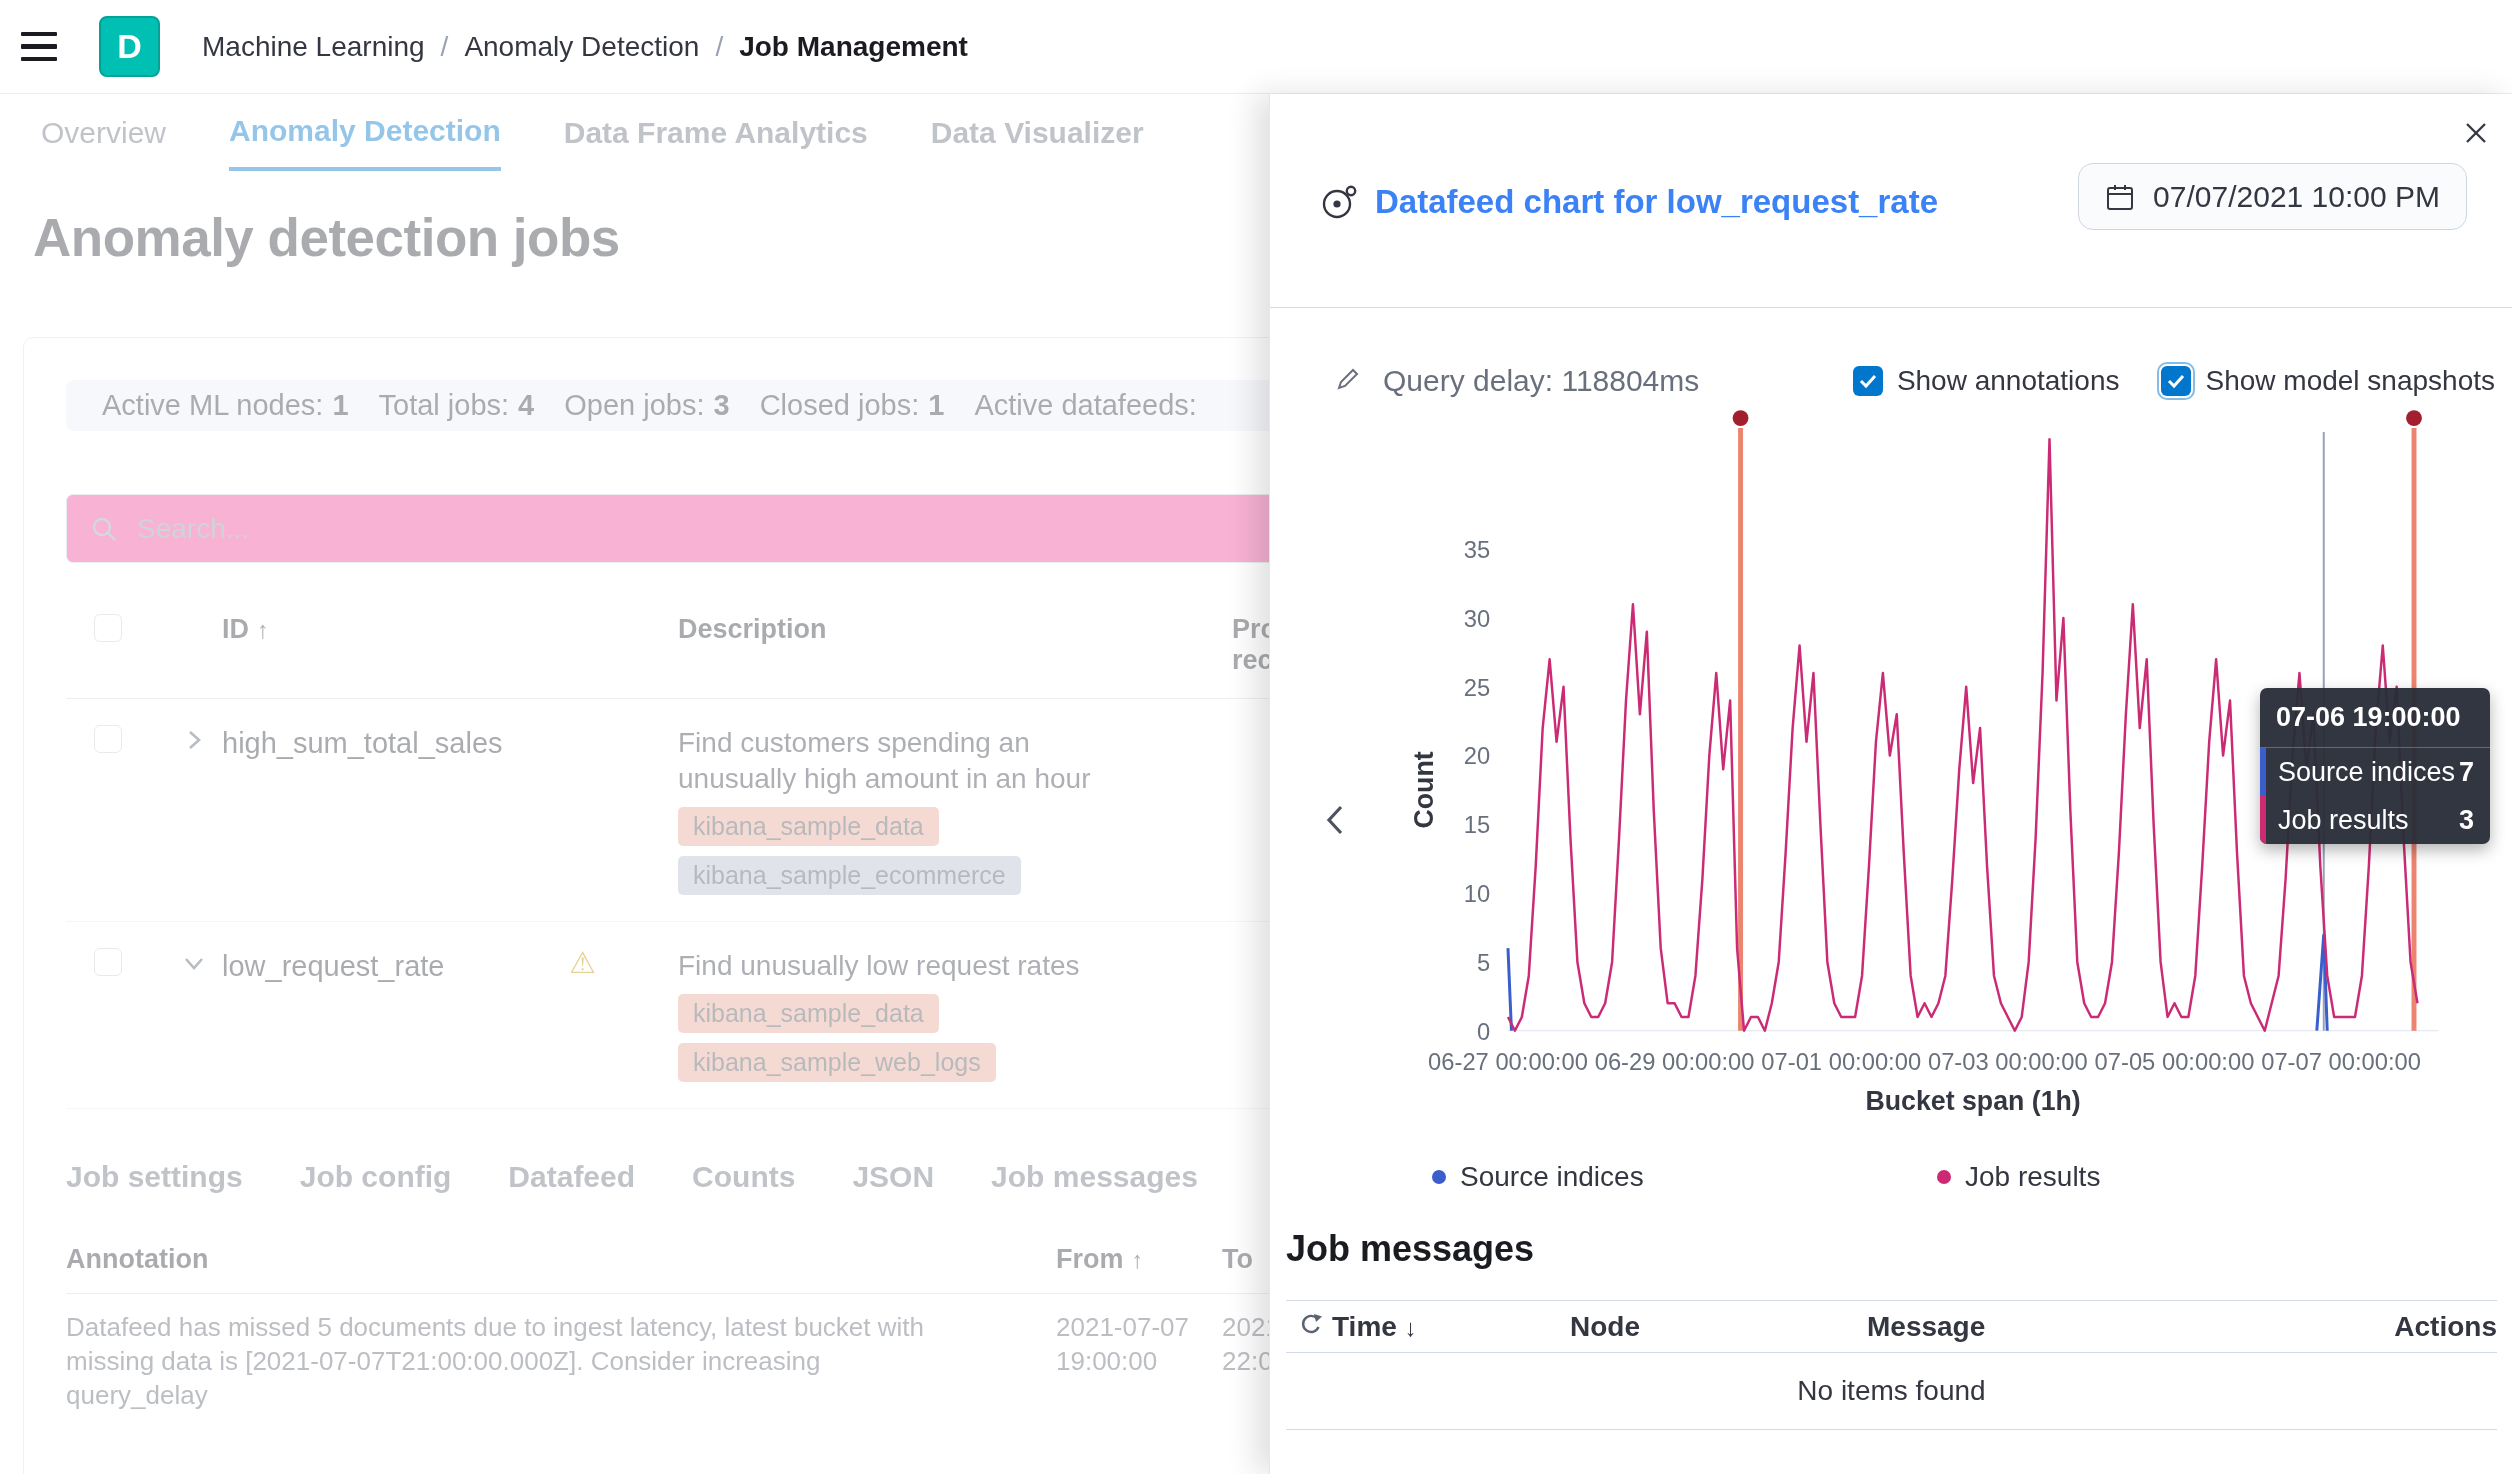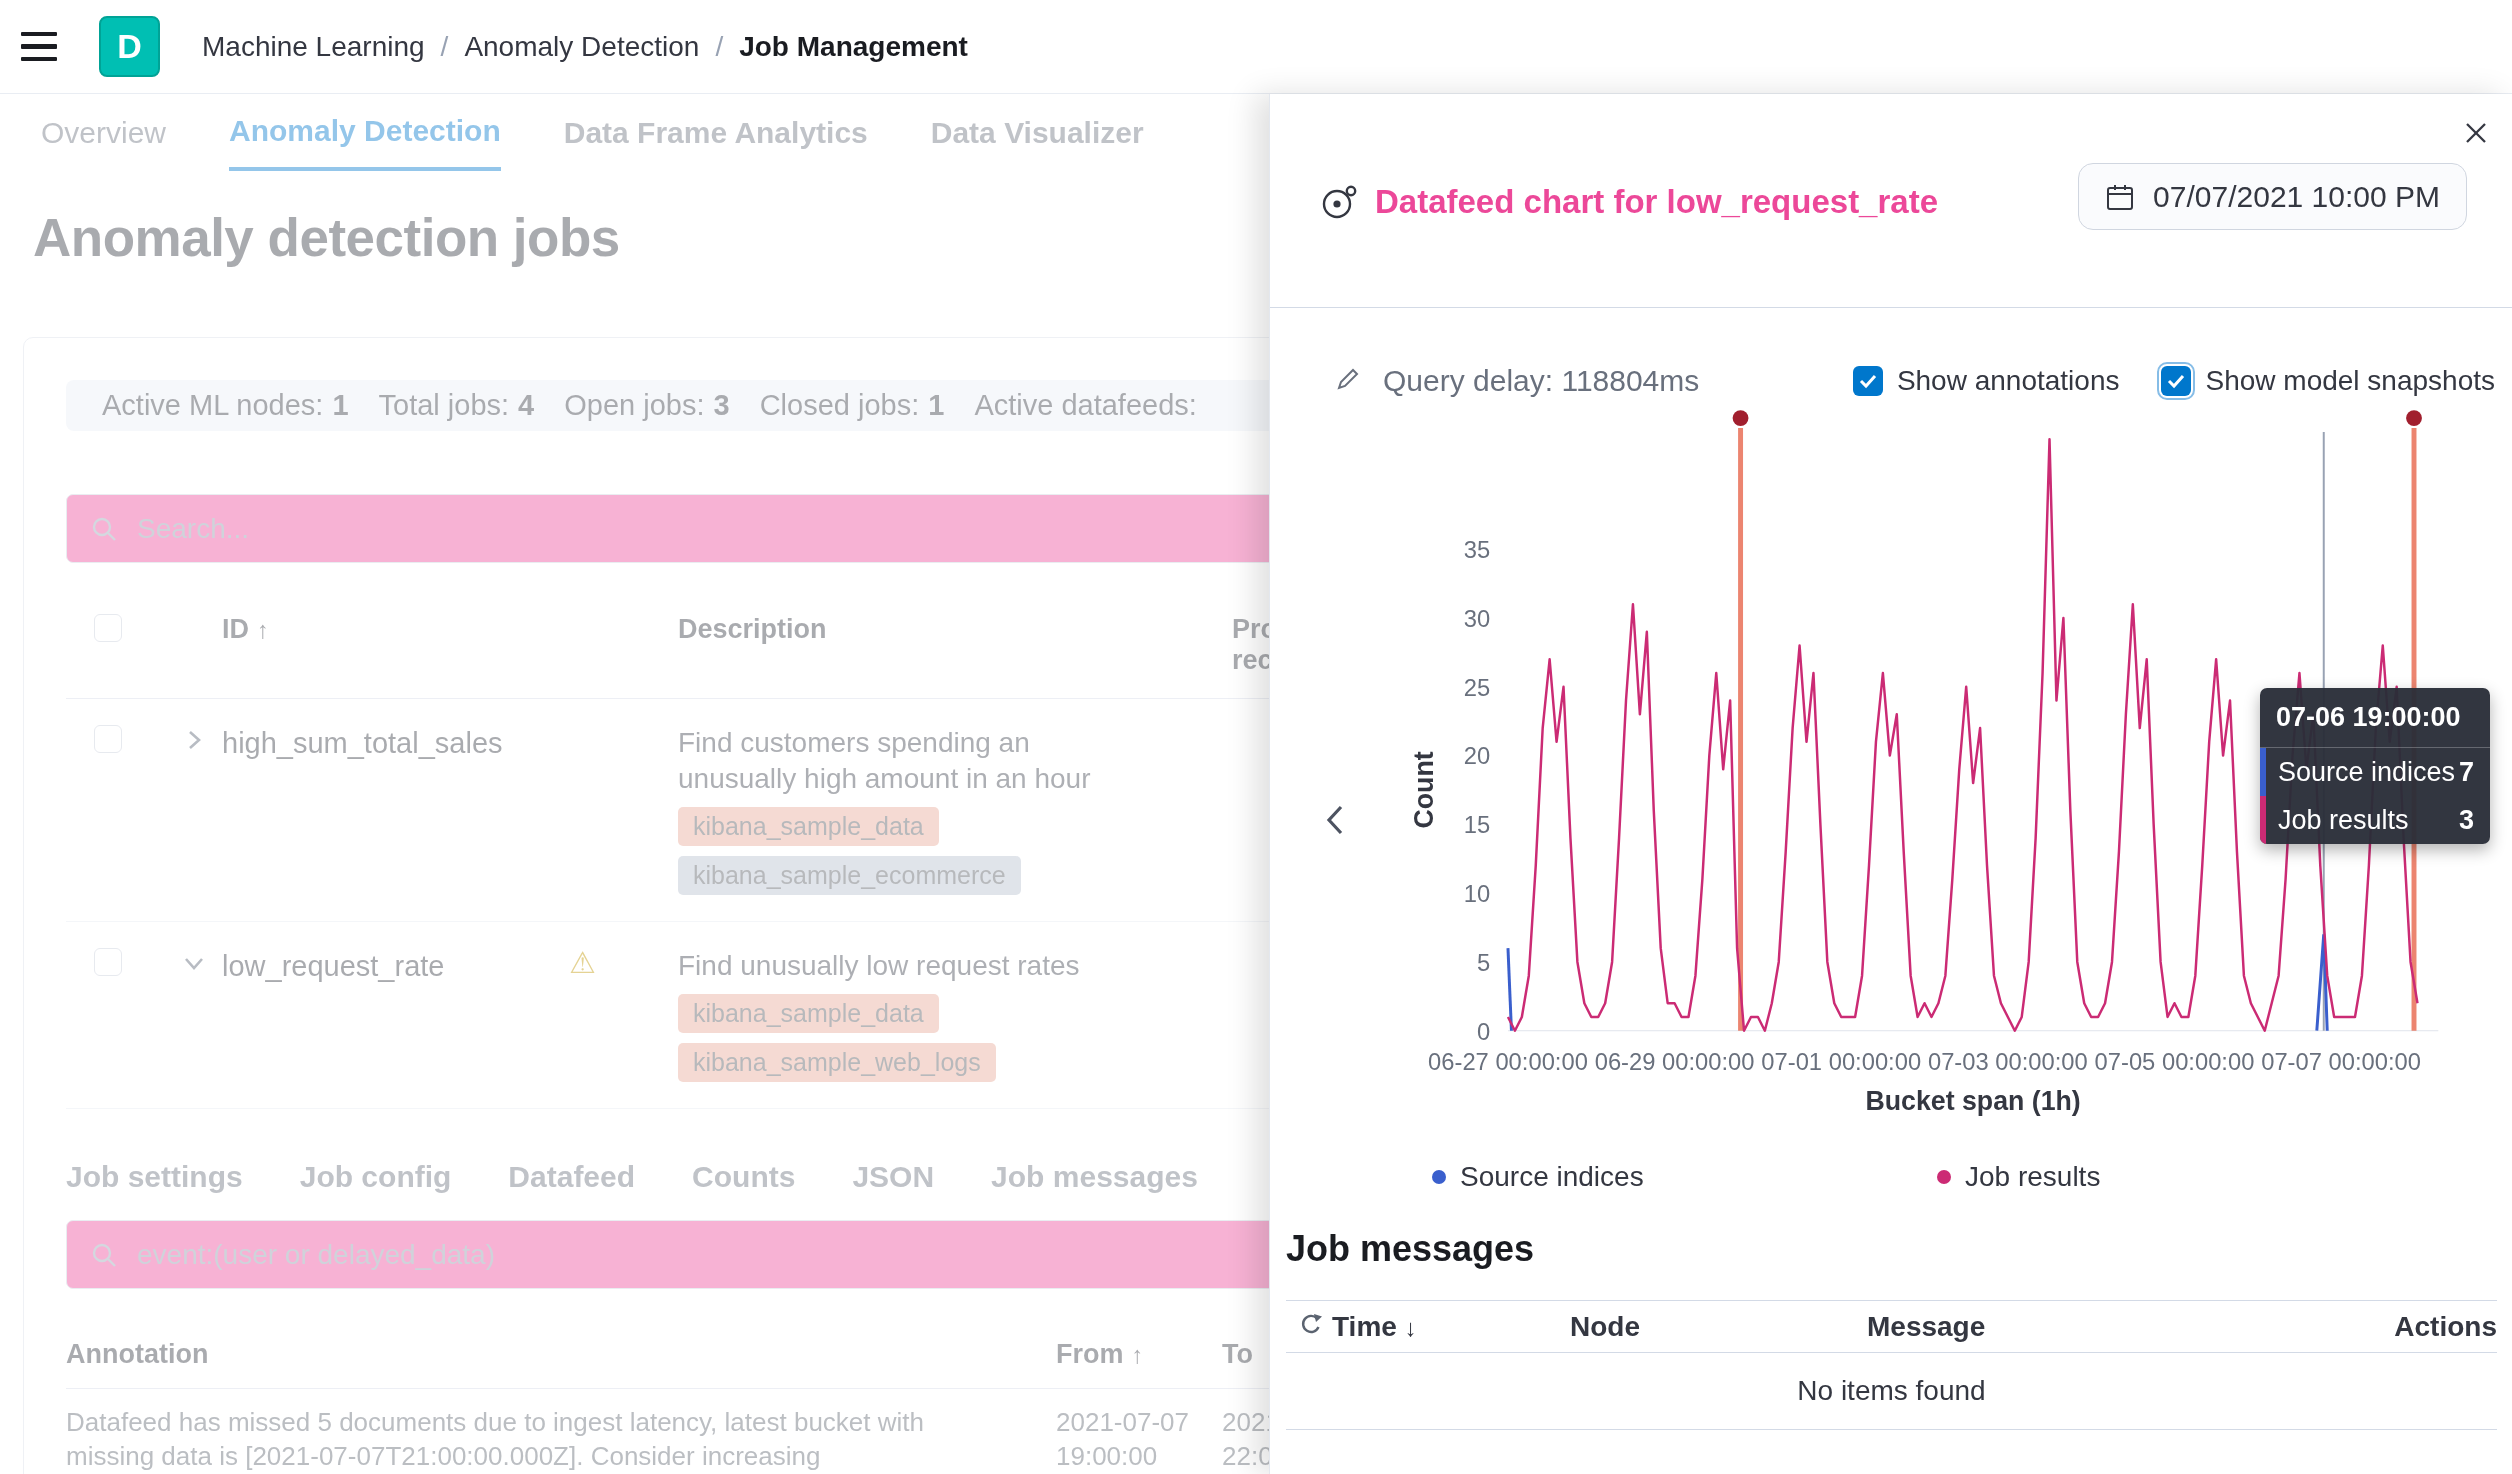--- a/index.html
+++ b/index.html
@@ -71,21 +71,21 @@
 
   
   .mask { position: absolute; top: 94px; left: 0; right: 0; bottom: 0;
     background: rgba(255,255,255,0.58); z-index: 40; }
 
   
   .flyout { position: absolute; top: 94px; left: 1269px; right: 0; bottom: 0; background: #fff; z-index: 50;
     box-shadow: -14px 0 28px rgba(0,0,0,0.12); border-left: 1px solid #e3e7ee; }
   .close-btn { position: absolute; top: 24px; right: 22px; background: none; border: none; cursor: pointer; }
   .ml-icon { position: absolute; left: 48px; top: 89px; }
-  .fly-title { position: absolute; left: 105px; top: 89px; font-size: 33px; font-weight: 700; color: #ec4899; }
+  .fly-title { position: absolute; left: 105px; top: 89px; font-size: 33px; font-weight: 700; color: #3b82f6; }
   .datepicker { position: absolute; right: 46px; top: 69px; height: 67px; padding: 0 26px;
     background: #fafbfd; border: 1px solid #d0d6e0; border-radius: 15px; display: flex; align-items: center;
     gap: 18px; font-size: 30px; color: #343741; cursor: pointer; }
   .fly-divider { position: absolute; top: 213px; left: 0; right: 0; border: none; border-top: 1px solid #d3dae6; }
 
   .controls { position: absolute; top: 265px; left: 63px; right: 18px; height: 44px; display: flex; align-items: center; }
   .qdelay { margin-left: 20px; font-size: 30px; color: #69707d; }
   .chk { display: flex; align-items: center; gap: 14px; font-size: 28px; color: #343741; cursor: pointer; }
   .chk:first-of-type { margin-left: auto; }
   .chk + .chk { margin-left: 42px; }
@@ -215,27 +215,20 @@
 
     <div class="detail-tabs">
       <span class="dtab">Job settings</span>
       <span class="dtab">Job config</span>
       <span class="dtab">Datafeed</span>
       <span class="dtab">Counts</span>
       <span class="dtab">JSON</span>
       <span class="dtab">Job messages</span>
     </div>
 
-    <div class="searchbox ann">
-      <svg width="30" height="30" viewBox="0 0 30 30">
-          <circle cx="13" cy="13" r="8" fill="none" stroke="#98a2b3" stroke-width="2.4"></circle>
-          <line x1="19" y1="19" x2="26" y2="26" stroke="#98a2b3" stroke-width="2.4"></line>
-        </svg>
-      <input placeholder="event:(user or delayed_data)" style="">
-    </div>
 
     <div class="ann-table">
       <div class="ann-grid ann-head">
         <span>Annotation</span>
         <span><span>From</span><span class="sort-arrow">↑</span></span>
         <span>To</span>
       </div>
       <div class="ann-grid ann-row">
         <span class="ann-text">Datafeed has missed 5 documents due to ingest latency, latest bucket with missing data is [2021-07-07T21:00:00.000Z]. Consider increasing query_delay</span>
         <span class="ann-date">2021-07-07 19:00:00</span>

